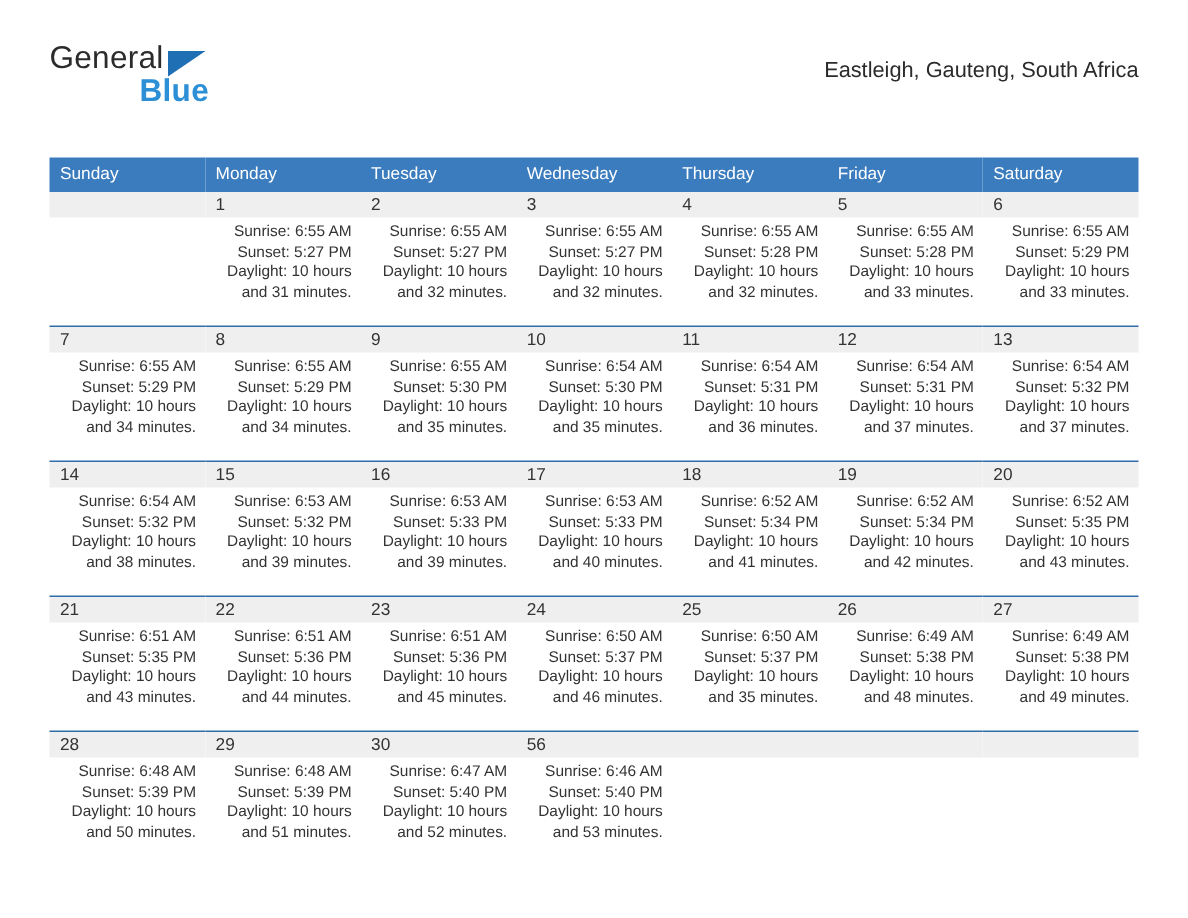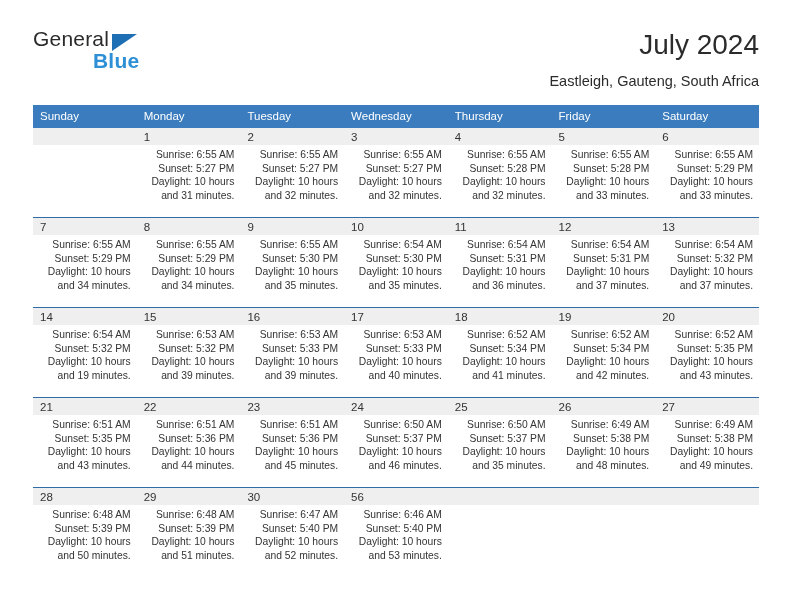--- a/index.html
+++ b/index.html
@@ -147,21 +147,20 @@
 
   <div class="header">
 
     <div class="brand">
       <span class="brand-general">General</span>
       <span class="brand-triangle"></span>
       <span class="brand-blue">Blue</span>
     </div>
 
     <div class="title-block">
-      <div class="cal-title">July 2024</div>
       <div class="cal-subtitle">Eastleigh, Gauteng, South Africa</div>
     </div>
 
   </div>
 
   <table class="calendar">
     <thead>
       <tr id="header-row">
           <th>Sunday</th>
           <th>Monday</th>
@@ -297,21 +296,21 @@
             </div>
           </td>
         </tr>
         <tr class="week-row">
           <td class="day-cell">
             <div class="daynum-band">14</div>
             <div class="cell-body">
               <div>Sunrise: 6:54 AM</div>
               <div>Sunset: 5:32 PM</div>
               <div>Daylight: 10 hours</div>
-              <div>and 19 minutes.</div>
+              <div>and 38 minutes.</div>
             </div>
           </td>
           <td class="day-cell">
             <div class="daynum-band">15</div>
             <div class="cell-body">
               <div>Sunrise: 6:53 AM</div>
               <div>Sunset: 5:32 PM</div>
               <div>Daylight: 10 hours</div>
               <div>and 39 minutes.</div>
             </div>

